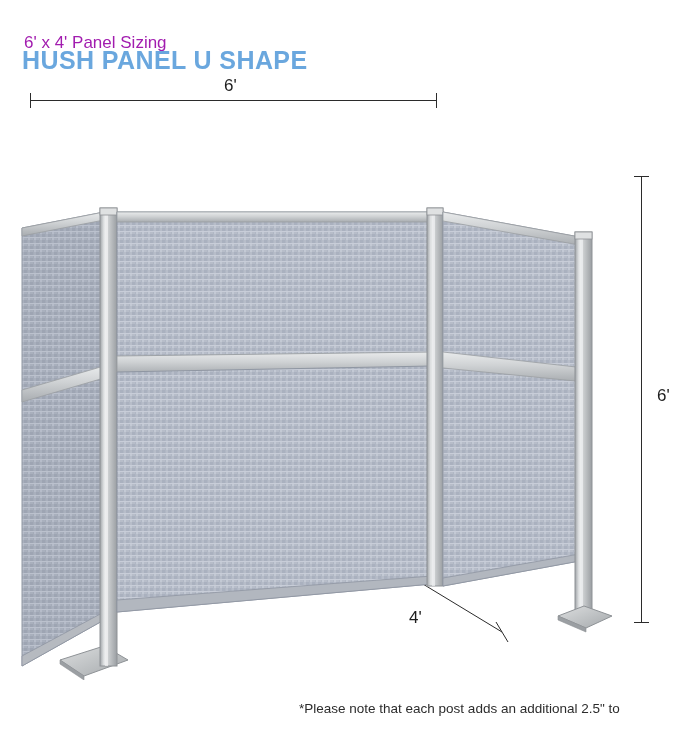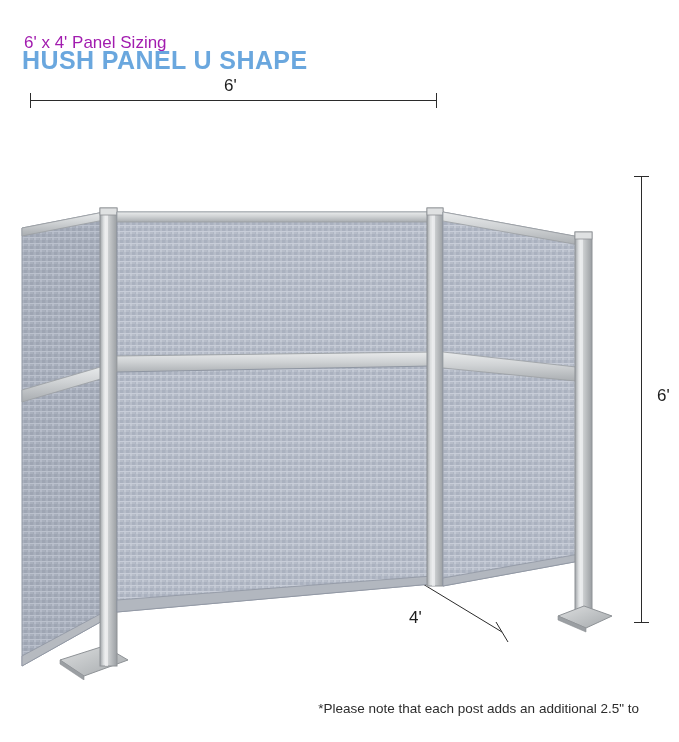--- a/index.html
+++ b/index.html
@@ -74,21 +74,20 @@
     width: 679px;
     height: 620px;
   }
 
   
   #footnote {
     position: absolute;
     right: 40px;
     top: 700px;
     width: 340px;
-    text-align: right;
     font-size: 13.5px;
     line-height: 18px;
     color: #2c2c2c;
   }
 </style>
 </head>
 <body>
 
 <div id="page">
 

